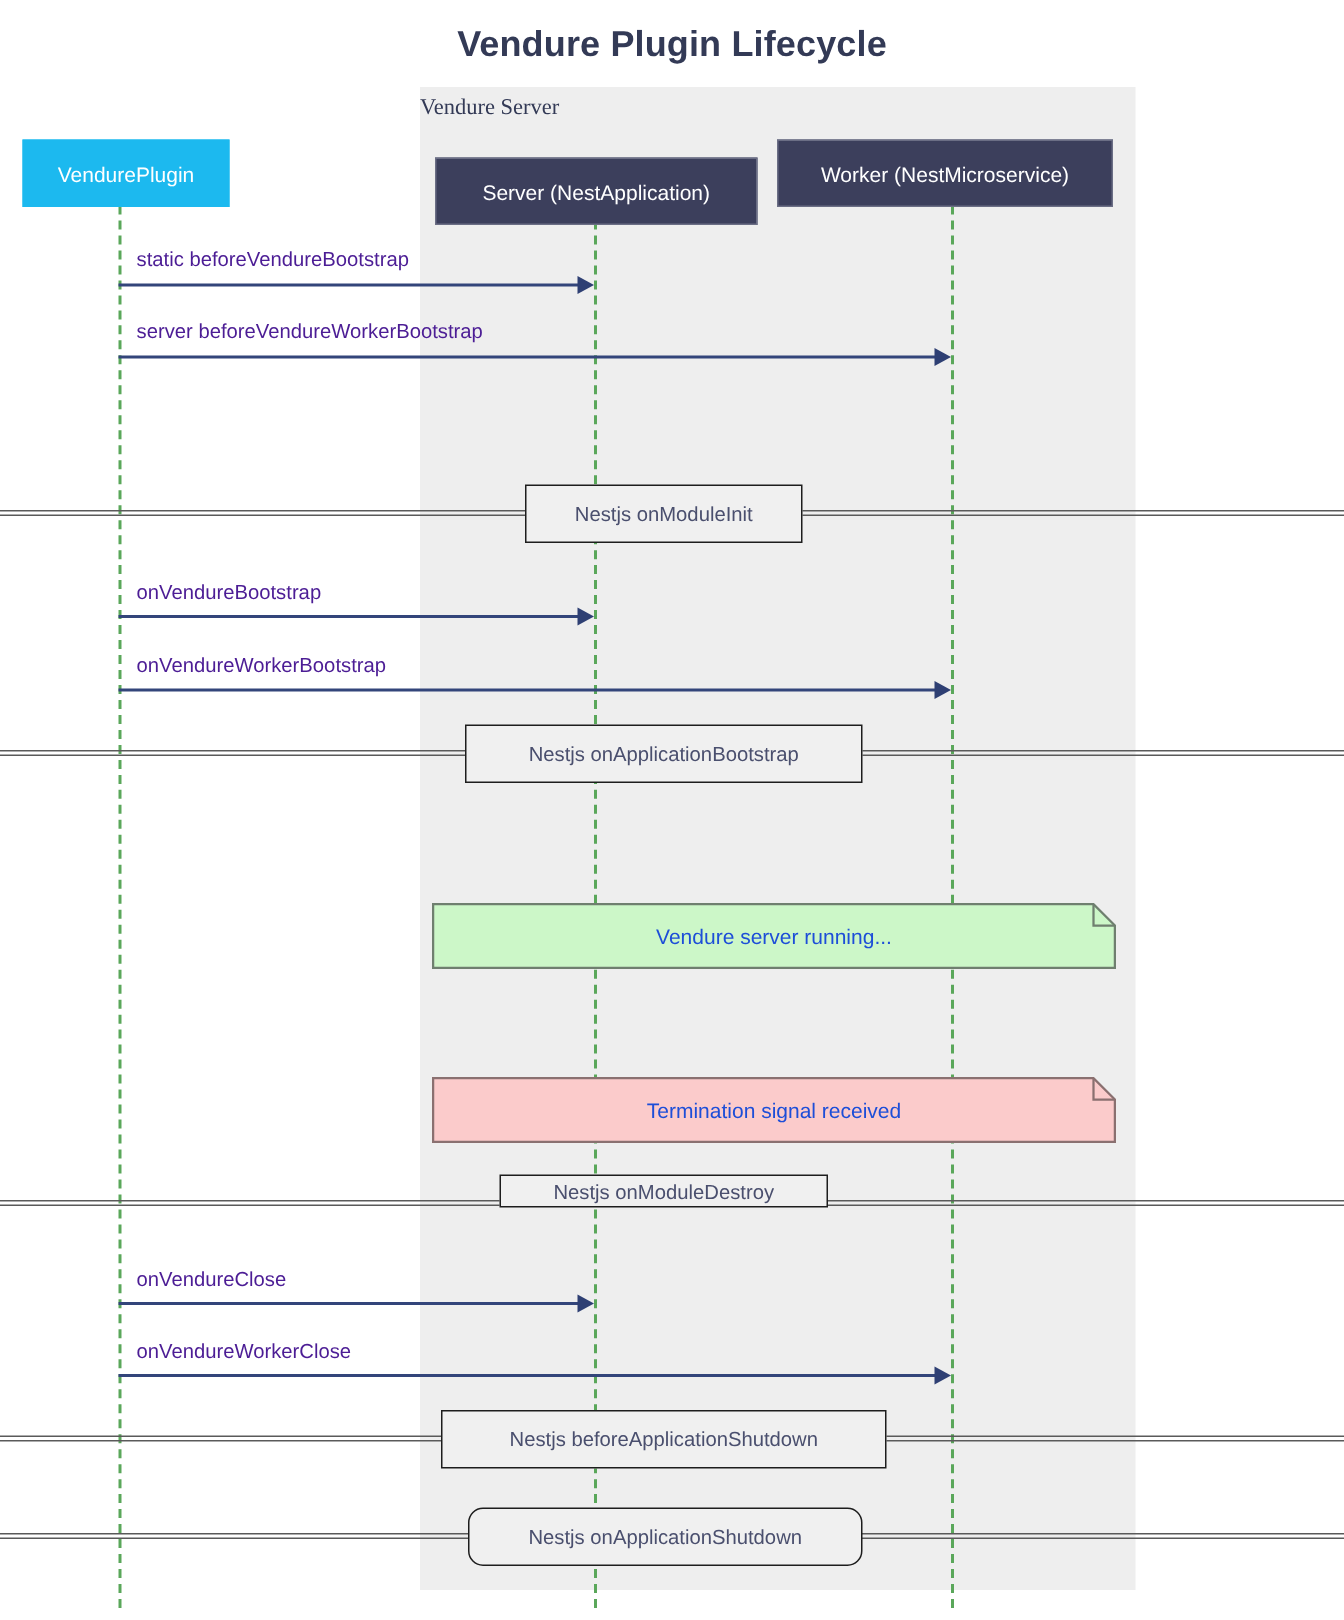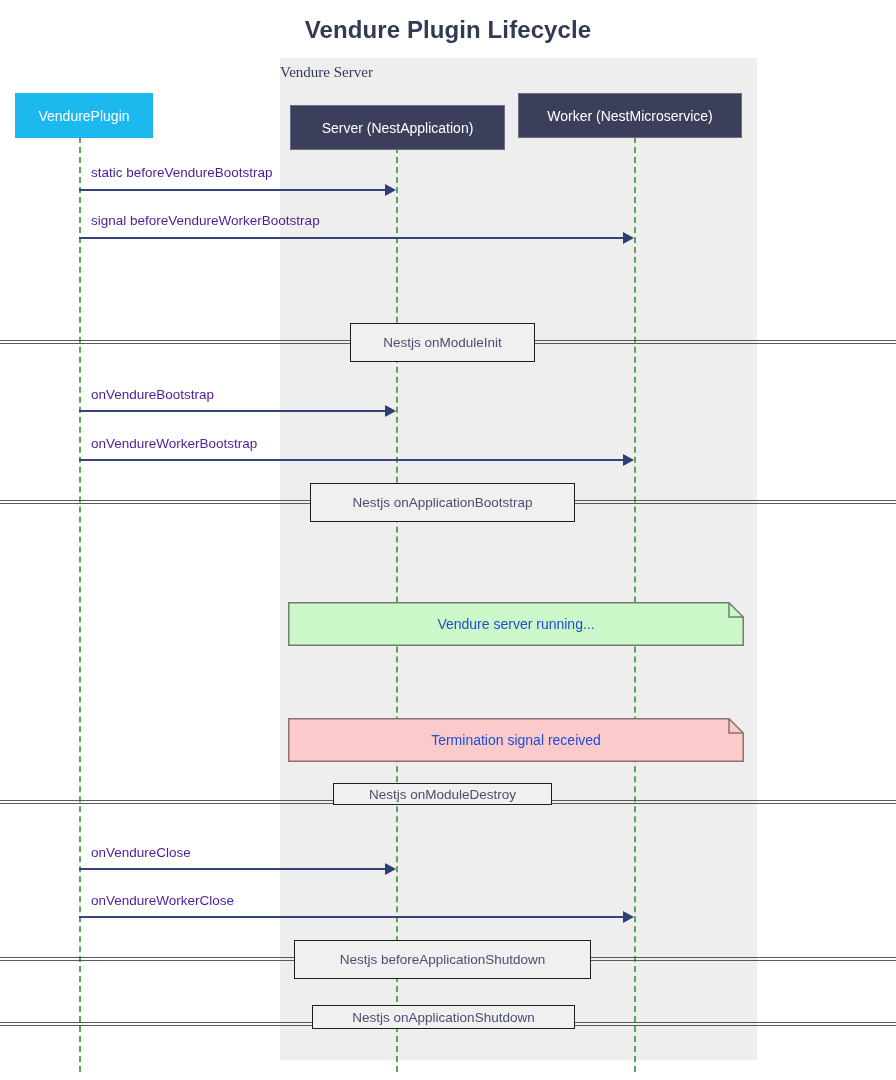--- a/index.html
+++ b/index.html
@@ -136,21 +136,21 @@
     <span>Server (NestApplication)</span>
   </div>
   <div class="participant nest" style="left:518px; top:93px; width:224px; height:45px;">
     <span>Worker (NestMicroservice)</span>
   </div>
 
   <div class="msg-label" style="left:91px; top:165px;">static beforeVendureBootstrap</div>
   <div class="msg-line" style="left:79px; top:189px; width:307px;"></div>
   <div class="msg-arrow" style="left:385px; top:184px;"></div>
 
-  <div class="msg-label" style="left:91px; top:213px;">signal beforeVendureWorkerBootstrap</div>
+  <div class="msg-label" style="left:91px; top:213px;">server beforeVendureWorkerBootstrap</div>
   <div class="msg-line" style="left:79px; top:237px; width:545px;"></div>
   <div class="msg-arrow" style="left:623px; top:232px;"></div>
 
   <div class="divider-rule" style="top:340px;"></div>
   <div class="divider-label" style="left:350px; top:323px; width:185px; height:39px;">
     <span>Nestjs onModuleInit</span>
   </div>
 
   <div class="msg-label" style="left:91px; top:387px;">onVendureBootstrap</div>
   <div class="msg-line" style="left:79px; top:410px; width:307px;"></div>
@@ -193,17 +193,17 @@
   <div class="msg-label" style="left:91px; top:893px;">onVendureWorkerClose</div>
   <div class="msg-line" style="left:79px; top:916px; width:545px;"></div>
   <div class="msg-arrow" style="left:623px; top:911px;"></div>
 
   <div class="divider-rule" style="top:957px;"></div>
   <div class="divider-label" style="left:294px; top:940px; width:297px; height:39px;">
     <span>Nestjs beforeApplicationShutdown</span>
   </div>
 
   <div class="divider-rule" style="top:1022px;"></div>
-  <div class="divider-label" style="left:312px; top:1005px; width:263px; height:24px;">
+  <div class="divider-label" style="left:312px; top:1005px; width:263px; height:39px;border-radius:10px;">
     <span>Nestjs onApplicationShutdown</span>
   </div>
 
 </div>
 
 </body></html>

